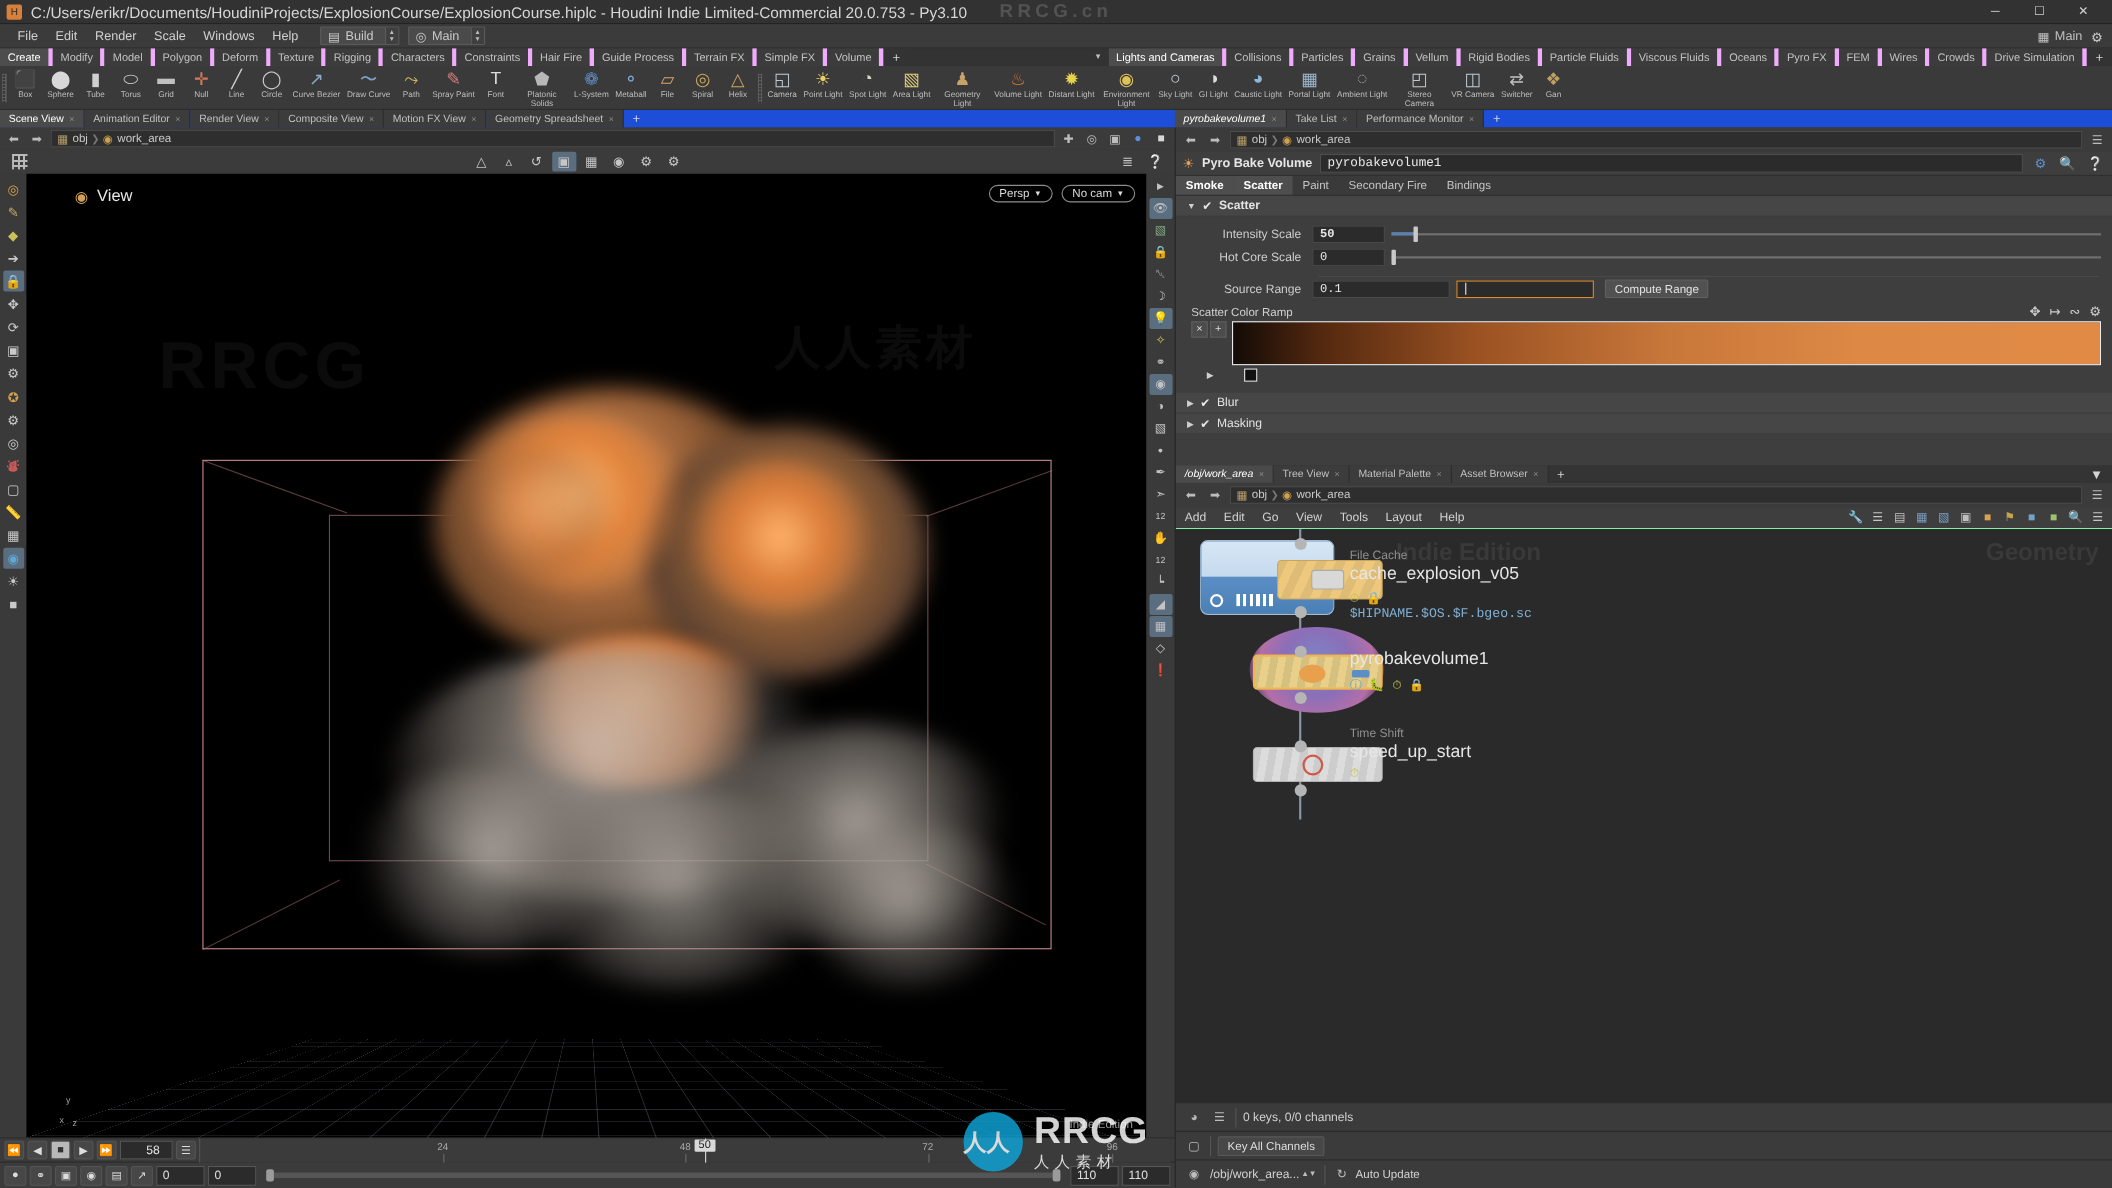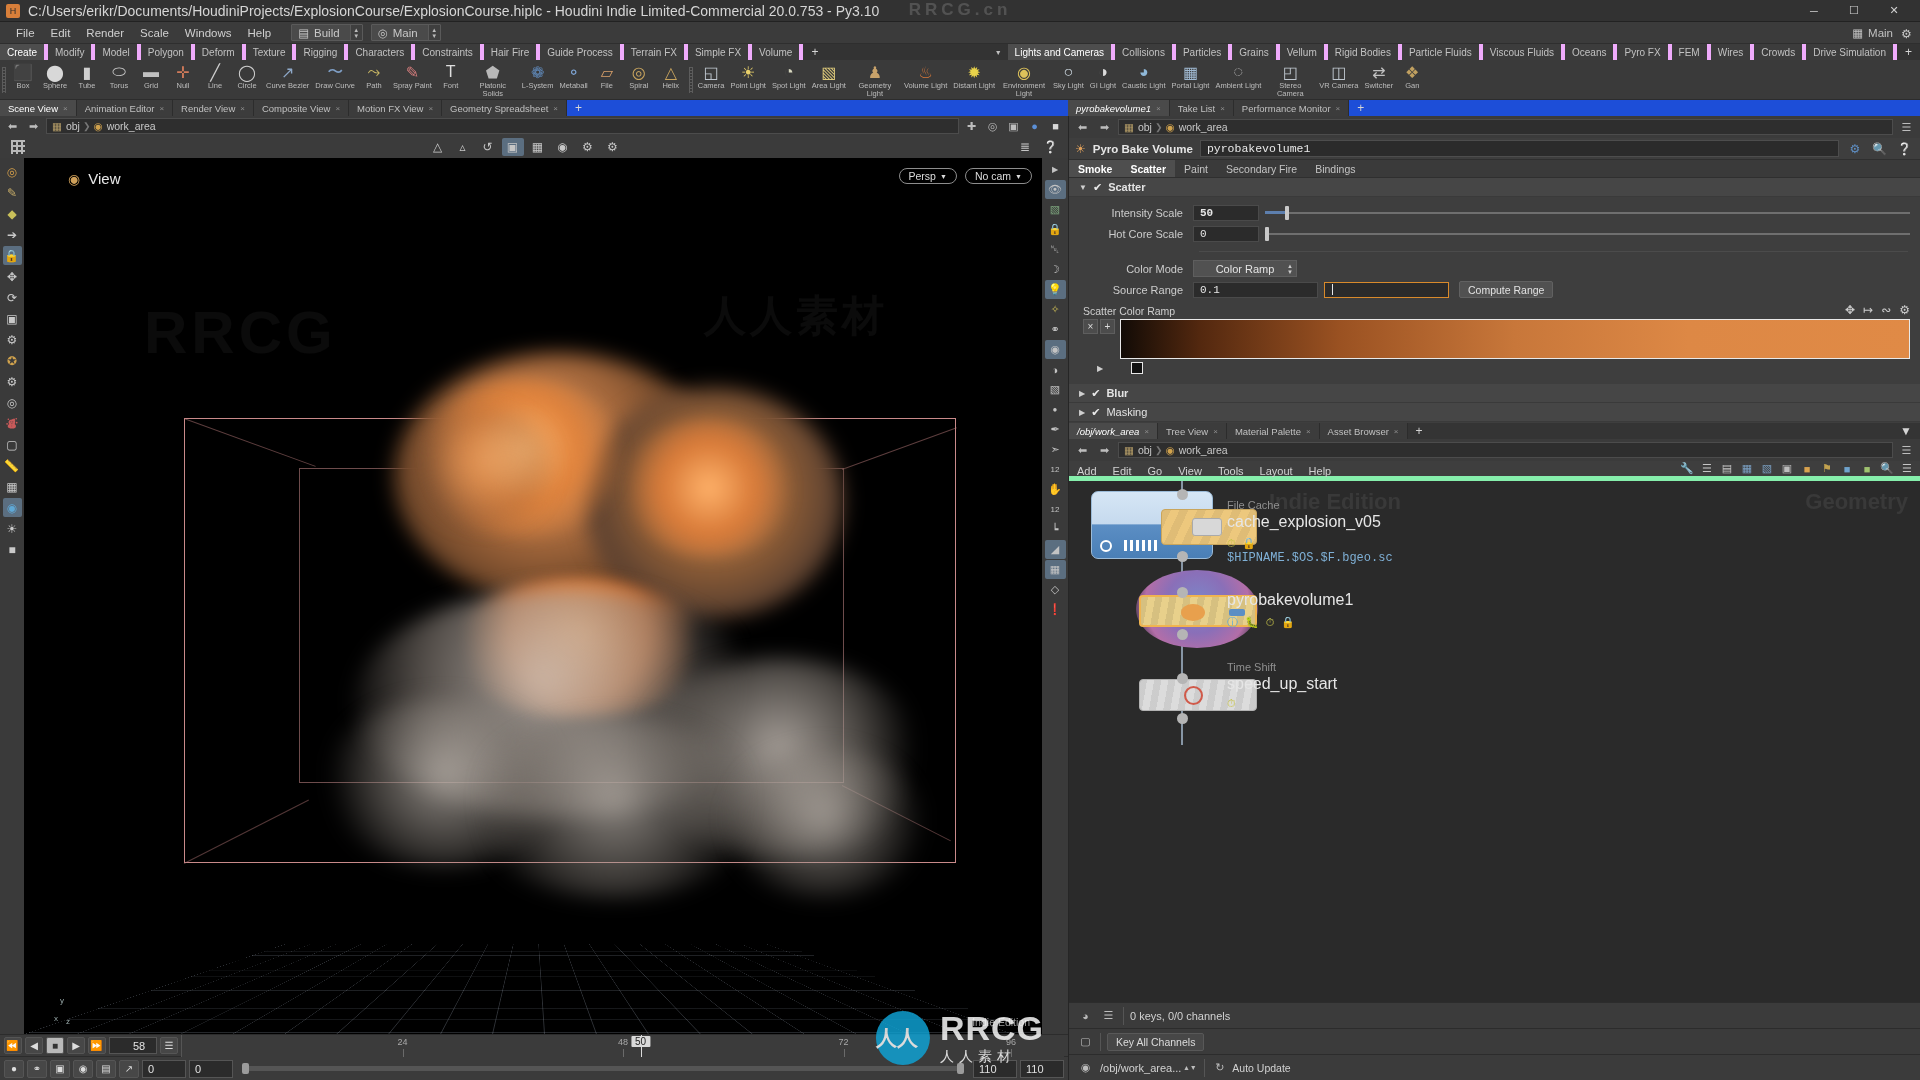--- a/index.html
+++ b/index.html
@@ -191,22 +191,22 @@
     align-items:center; justify-content:center; font-size:10px; color:#ddd;}
   .ramp-strip { flex:1; height:40px; border:1px solid #e9e9e9;}
   .ramp-keys { display:flex; align-items:center; gap:6px; padding-left:14px; height:18px;}
   .key-marker { width:12px; height:12px; background:#111; border:1px solid #e7e7e7;}
   .ramp-icons { display:flex; gap:8px; justify-content:flex-end; padding-right:10px; }
   .ramp-ic { font-size:12px; color:#cccccc; }
 
   
   .ne-tabs { height:16px; background:#343434; display:flex; flex:none;}
   .ne-path { height:22px; background:#3b3b3b; display:flex; align-items:center; gap:5px; padding:0 5px; flex:none;}
-  .ne-menu { height:20px; background:#3e3e3e; display:flex; gap:0; flex:none;
-    border-bottom:5px solid #86efac; }
+  .ne-menu { height:20px; background:#3e3e3e; display:flex; align-items:center; gap:0; flex:none;
+    border-bottom:1px solid #86efac; }
   .nm-item { font-size:11px; padding:0 8px; color:#d2d2d2; height:20px; display:flex; align-items:center;}
   .nm-icons { margin-left:auto; display:flex; align-items:center; gap:4px; padding-right:5px;}
   .nm-ic { width:16px; height:16px; display:flex; align-items:center; justify-content:center; font-size:11px;
     color:#c5c5c5;}
   .ne-canvas { flex:1; position:relative; background:#2a2a2a; overflow:hidden; min-height:0;}
   .node { position:absolute; }
   .node-body { border-radius:7px; position:relative; }
   .nd-title { position:absolute; font-size:11px; color:#8f8f8f; }
   .nd-name { position:absolute; font-size:16px; color:#e6e6e6; }
   .nd-sub { position:absolute; font-size:12px; color:#7fb0d6; font-family:"Liberation Mono", monospace;}
@@ -766,27 +766,20 @@
           <div class="plabel">Hot Core Scale</div>
           <div class="pfield" style="width:66px">0</div>
           <div class="pslider">
             <div class="track"></div>
               <div class="knob" style="left:0"></div>
           </div>
         </div>
 
         <div style="height:1px;background:#4b4b4b;margin:7px 12px 0 130px"></div>
 
-        <div class="prow" style="margin-top:6px">
-          <div class="plabel">Color Mode</div>
-          <div class="pdrop" style="width:104px">
-            <span>Color Ramp</span>
-            <span class="arrows">▲<br>▼</span>
-          </div>
-        </div>
 
         <div class="prow">
           <div class="plabel">Source Range</div>
           <div class="pfield" style="width:125px">0.1</div>
           <div class="pfield editing" style="width:125px">
             <span></span>
               <span class="caretbar"></span>
           </div>
           <div class="pbtn" style="margin-left:4px">Compute Range</div>
         </div>
@@ -812,21 +805,21 @@
         </div>
         <div class="ramp-keys">
           <span style="font-size:8px;color:#cfcfcf;margin-left:14px">▶</span>
           <span style="width:16px"></span>
           <div class="key-marker"></div>
         </div>
 
         <div class="sect" style="margin-top:7px">
           <span class="tri">▶</span>
           <span class="ck">✔</span>
-          <span class="nm" style="font-weight:bold">Blur</span>
+          <span class="nm" style="font-weight:normal">Blur</span>
         </div>
         <div class="sect">
           <span class="tri">▶</span>
           <span class="ck">✔</span>
           <span class="nm" style="font-weight:normal">Masking</span>
         </div>
       </div>
 
       <div class="ne-tabs">
         <div class="ptab active italic">

